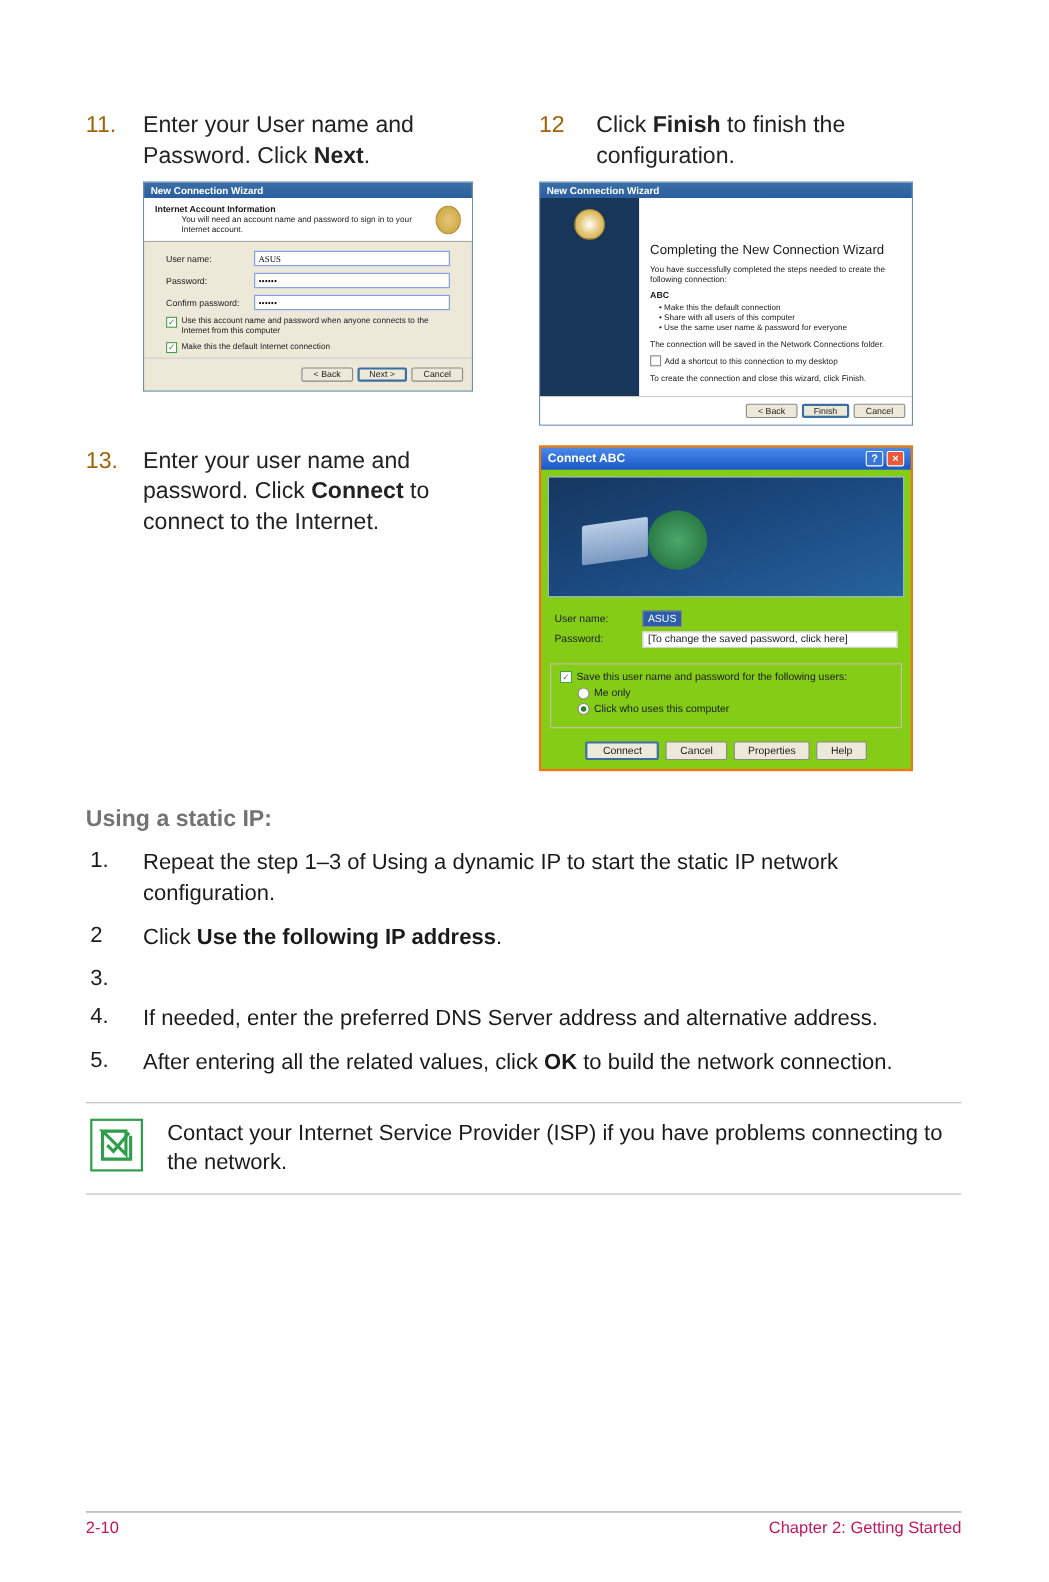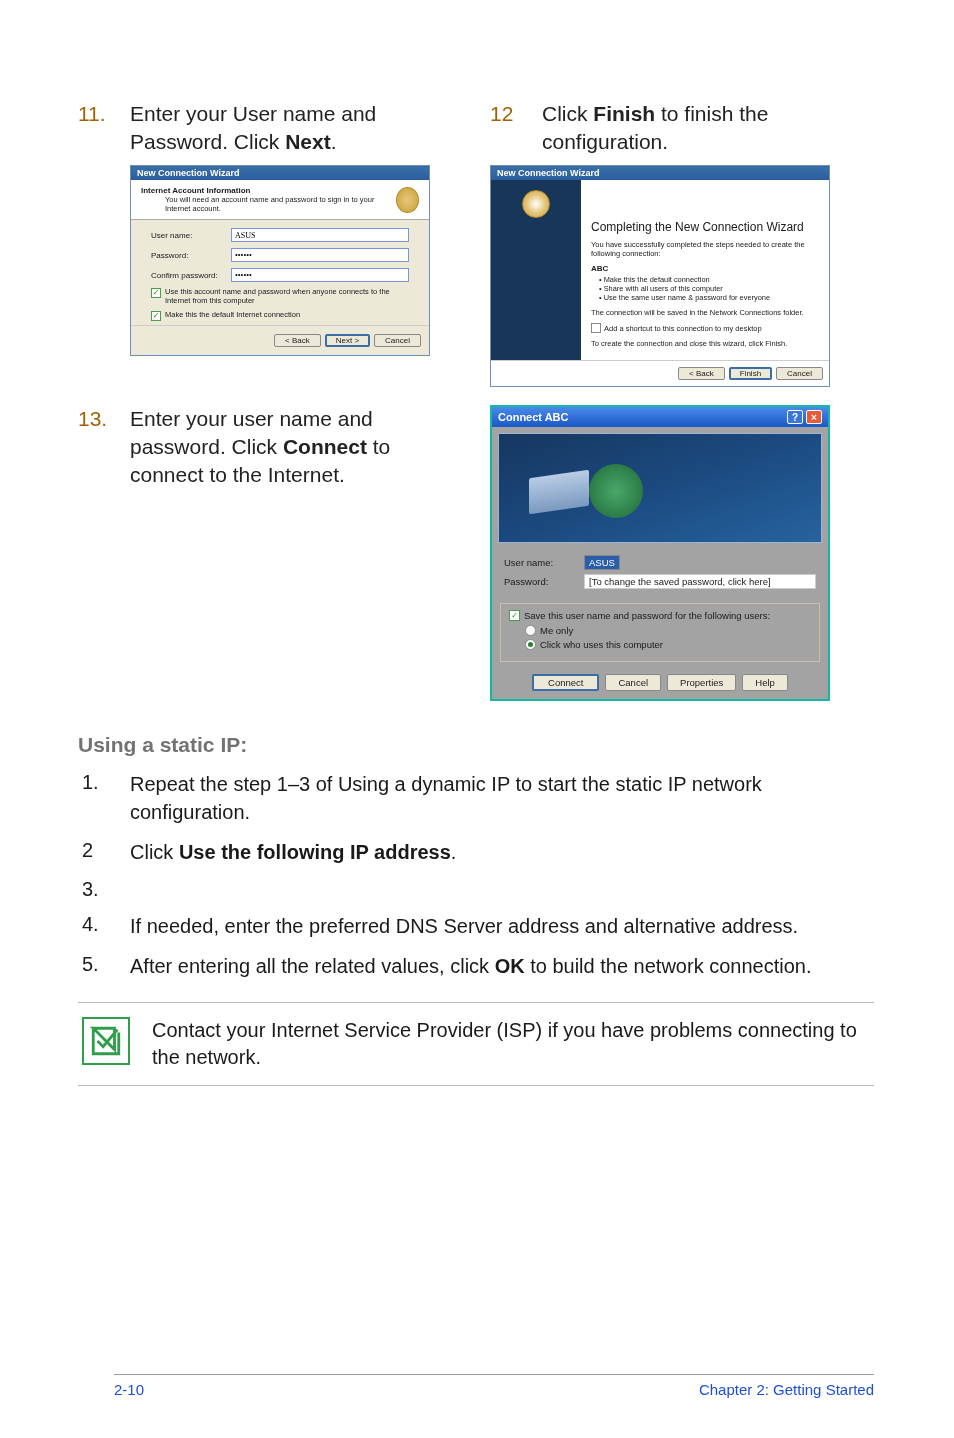--- a/index.html
+++ b/index.html
@@ -59,22 +59,22 @@
   .wiz2 ul li::before { content:"• "; }
   .wiz2 .cbf { display:flex; align-items:center; gap:3px; font-size:7.5px; margin-bottom:6px;}
   .wiz2 .cbf .cb { width:10px; height:10px; border:1px solid #888; background:#fff;}
   .wiz2 .btns { padding:6px; display:flex; justify-content:flex-end; gap:4px; border-top:1px solid #ccc;}
 
   
   .row2-wrap { display:flex; gap:28px; margin-bottom:32px; }
 
   
   .connect {
-    width: 340px; border: 2px solid #14b8a6; font-family: Tahoma, sans-serif;
-    background: #a3a3a3; font-size: 9.5px;
+    width: 340px; border: 2px solid #f97316; font-family: Tahoma, sans-serif;
+    background: #84cc16; font-size: 9.5px;
   }
   .connect .titlebar {
     background: linear-gradient(#4a8ae8,#1a57c8); color:#fff; padding:3px 6px;
     display:flex; justify-content:space-between; align-items:center; font-weight:700; font-size:11px;
   }
   .connect .titlebar .tbtns { display:flex; gap:3px;}
   .connect .titlebar .tb { width:16px; height:14px; border:1px solid #fff; border-radius:2px; display:flex; align-items:center; justify-content:center; font-size:10px; font-weight:700;}
   .connect .titlebar .tb.help { background:#3a77d8; }
   .connect .titlebar .tb.close { background:#e85a3a; }
   .connect .banner { height:110px; background: linear-gradient(160deg,#16375f 0%,#1b4a80 50%,#27639e 100%); margin:6px; border:1px solid #9cb6d8; position:relative; overflow:hidden;}
@@ -103,21 +103,21 @@
   .list-item .lt { font-size:20px; line-height:1.38; }
   .list-item .lt b { font-weight:700;margin-top:28px;}
 
   
   .note { border-top:1px solid #bbb; border-bottom:1px solid #bbb; margin:22px 0 0 0; padding:14px 0; display:flex; align-items:flex-start; gap:22px;}
   .note .nicon { width:48px; height:48px; border:2px solid #2e9e4a; display:flex; align-items:center; justify-content:center; margin-left:4px; flex-shrink:0;}
   .note .nicon svg { width:34px; height:34px; }
   .note .ntext { font-size:20px; line-height:1.35; }
 
   
-  .footer { position:absolute; bottom:40px; left:78px; right:80px; border-top:1px solid #999; padding-top:6px; display:flex; justify-content:space-between; font-size:15px; color:#1d4ed8;margin-left:36px;}
+  .footer { position:absolute; bottom:40px; left:78px; right:80px; border-top:1px solid #999; padding-top:6px; display:flex; justify-content:space-between; font-size:15px; color:#be185d;}
 </style>
 </head>
 <body>
 
 <div class="two-col">
   <div class="col">
     <div class="step-row">
       <div class="step-num">11.</div>
       <div class="step-text">
         <span>Enter your User name and Password. Click </span><b>Next</b><span>.</span>

